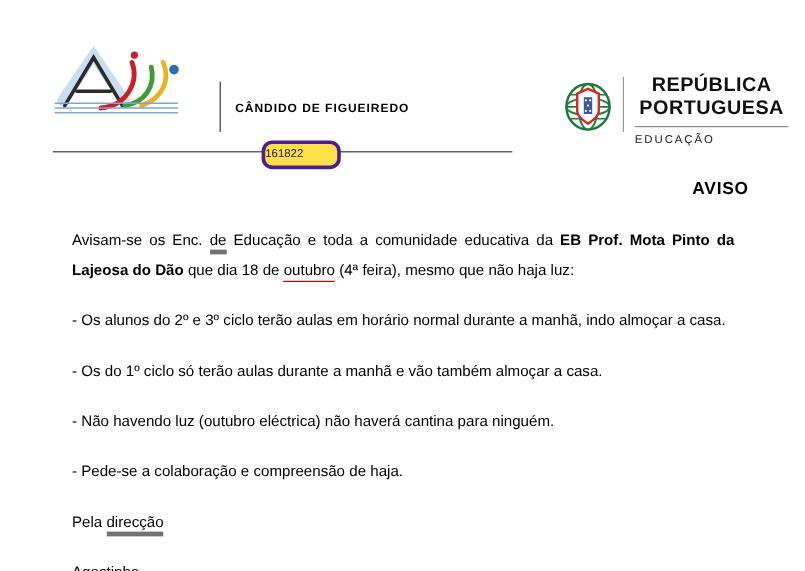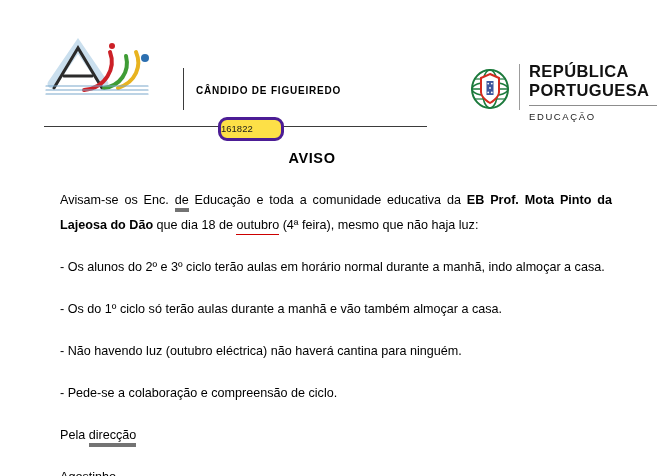--- a/index.html
+++ b/index.html
@@ -127,41 +127,42 @@
     position: absolute;
     left: 61px;
     top: 0px;
   }
   .rep-l1, .rep-l2 {
     font-size: 16.5px;
     font-weight: bold;
     letter-spacing: 0.4px;
     color: #111111;
     line-height: 19px;
+    text-align: center;
   }
   .rep-underline {
     margin-top: 5px;
     width: 128px;
     height: 1px;
     background: #8d8d8d;
   }
   .rep-sub {
     margin-top: 5px;
     font-size: 9.5px;
     letter-spacing: 1.6px;
     color: #1a1a1a;
   }
 
   
   .doc-title {
     position: absolute;
     left: 0;
     top: 150px;
     width: 624px;
-    text-align: center;
+    text-align: right;
     font-size: 14.5px;
     font-weight: bold;
     letter-spacing: 0.6px;
   }
 
   .body-text {
     position: absolute;
     left: 60px;
     top: 188px;
     width: 552px;
@@ -254,18 +255,18 @@
     </div>
   </div>
 
   <div class="doc-title">AVISO</div>
 
   <div class="body-text" id="body-text">
       <div class="para"><span>Avisam-se os Enc. </span><span class="u-black">de</span><span> Educação e toda a comunidade educativa da </span><span style="font-weight: bold;">EB  Prof. Mota Pinto da Lajeosa do Dão</span><span> que dia 18 de </span><span class="u-red">outubro</span><span> (4ª feira), mesmo que não haja luz:</span></div>
       <div class="para"><span>-  Os alunos  do  2º e  3º ciclo terão aulas em horário normal durante a manhã,  indo almoçar a casa.</span></div>
       <div class="para"><span>- Os do 1º ciclo  só terão aulas durante a manhã e vão também almoçar a casa.</span></div>
       <div class="para"><span>- Não havendo luz (outubro eléctrica) não haverá cantina para ninguém.</span></div>
-      <div class="para"><span>- Pede-se a colaboração e compreensão de ciclo.</span></div>
+      <div class="para"><span>- Pede-se a colaboração e compreensão de haja.</span></div>
       <div class="para"><span>Pela </span><span class="u-black">direcção</span></div>
       <div class="para"><span>Agostinho</span></div>
     </div>
 
 </div>
 
 </body></html>

